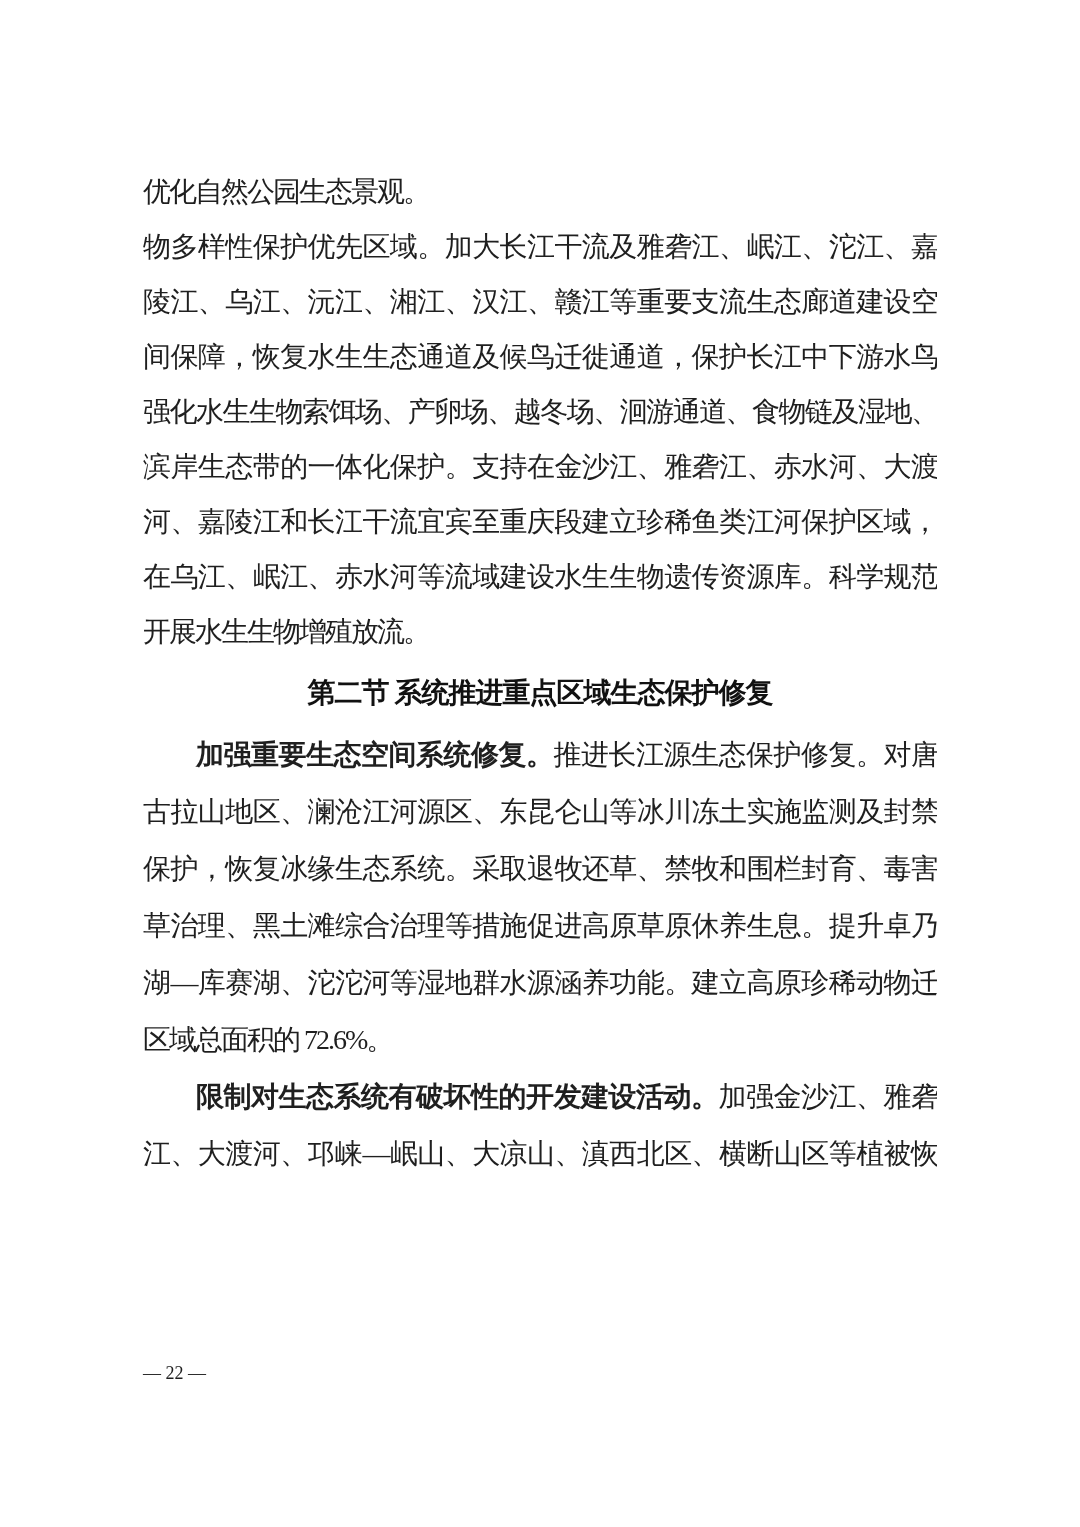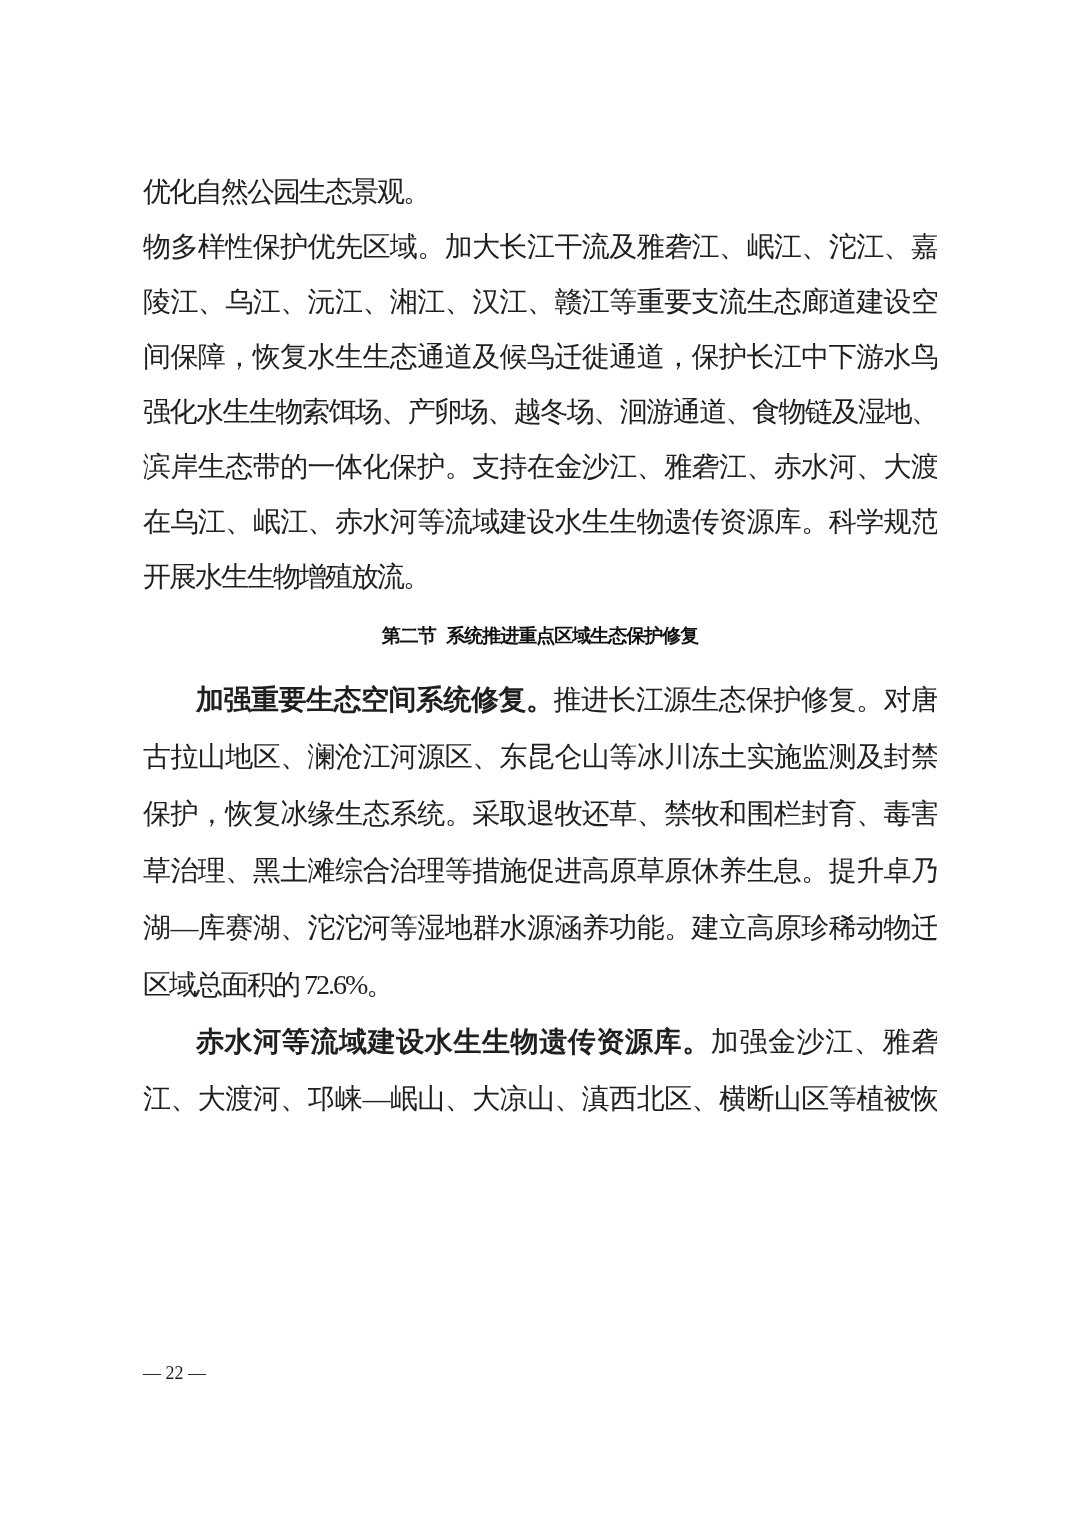--- a/index.html
+++ b/index.html
@@ -35,23 +35,23 @@
   .line.last {
     text-align-last: left;
     white-space: normal;
   }
   .line.indent { text-indent: 53px; }
   .lead { font-weight: bold; }
   .heading {
     height: 55px;
     line-height: 55px;
     margin: 6px 0;
-    font-family: Liberation Mono, monospace;
+    font-family: Liberation Serif, serif;
     font-weight: bold;
-    font-size: 19px;
+    font-size: 28px;
     letter-spacing: -1px;
     color: var(--heading-color, #111111);
     text-align: center;
     text-align-last: center;
   }
   
   .heading ~ .para .line { height: 57px; line-height: 57px; }
   .footer {
     position: absolute;
     left: 143px;
@@ -70,31 +70,32 @@
   <main class="content">
       <div class="para">
         <div class="line last"><span class="normal">优化自然公园生态景观。</span></div>
       </div>
       <div class="para">
         <div class="line"><span class="normal">物多样性保护优先区域。加大长江干流及雅砻江、岷江、沱江、嘉</span></div>
         <div class="line"><span class="normal">陵江、乌江、沅江、湘江、汉江、赣江等重要支流生态廊道建设空</span></div>
         <div class="line"><span class="normal">间保障，恢复水生生态通道及候鸟迁徙通道，保护长江中下游水鸟</span></div>
         <div class="line"><span class="normal">强化水生生物索饵场、产卵场、越冬场、洄游通道、食物链及湿地、</span></div>
         <div class="line"><span class="normal">滨岸生态带的一体化保护。支持在金沙江、雅砻江、赤水河、大渡</span></div>
+        <div class="line"><span class="normal">河、嘉陵江和长江干流宜宾至重庆段建立珍稀鱼类江河保护区域，</span></div>
         <div class="line"><span class="normal">在乌江、岷江、赤水河等流域建设水生生物遗传资源库。科学规范</span></div>
         <div class="line last"><span class="normal">开展水生生物增殖放流。</span></div>
       </div>
       <div class="heading">第二节 系统推进重点区域生态保护修复</div>
       <div class="para">
         <div class="line indent"><span class="lead">加强重要生态空间系统修复。</span><span class="normal">推进长江源生态保护修复。对唐</span></div>
         <div class="line"><span class="normal">古拉山地区、澜沧江河源区、东昆仑山等冰川冻土实施监测及封禁</span></div>
         <div class="line"><span class="normal">保护，恢复冰缘生态系统。采取退牧还草、禁牧和围栏封育、毒害</span></div>
         <div class="line"><span class="normal">草治理、黑土滩综合治理等措施促进高原草原休养生息。提升卓乃</span></div>
         <div class="line"><span class="normal">湖—库赛湖、沱沱河等湿地群水源涵养功能。建立高原珍稀动物迁</span></div>
         <div class="line last"><span class="normal">区域总面积的 72.6%。</span></div>
       </div>
       <div class="para">
-        <div class="line indent"><span class="lead">赤水河等流域建设水生生物遗传资源库。</span><span class="normal">加强金沙江、雅砻</span></div>
+        <div class="line indent"><span class="lead">限制对生态系统有破坏性的开发建设活动。</span><span class="normal">加强金沙江、雅砻</span></div>
         <div class="line"><span class="normal">江、大渡河、邛崃—岷山、大凉山、滇西北区、横断山区等植被恢</span></div>
       </div>
     </main>
   <div class="footer">— 22 —</div>
 </div>
 
 </body></html>

